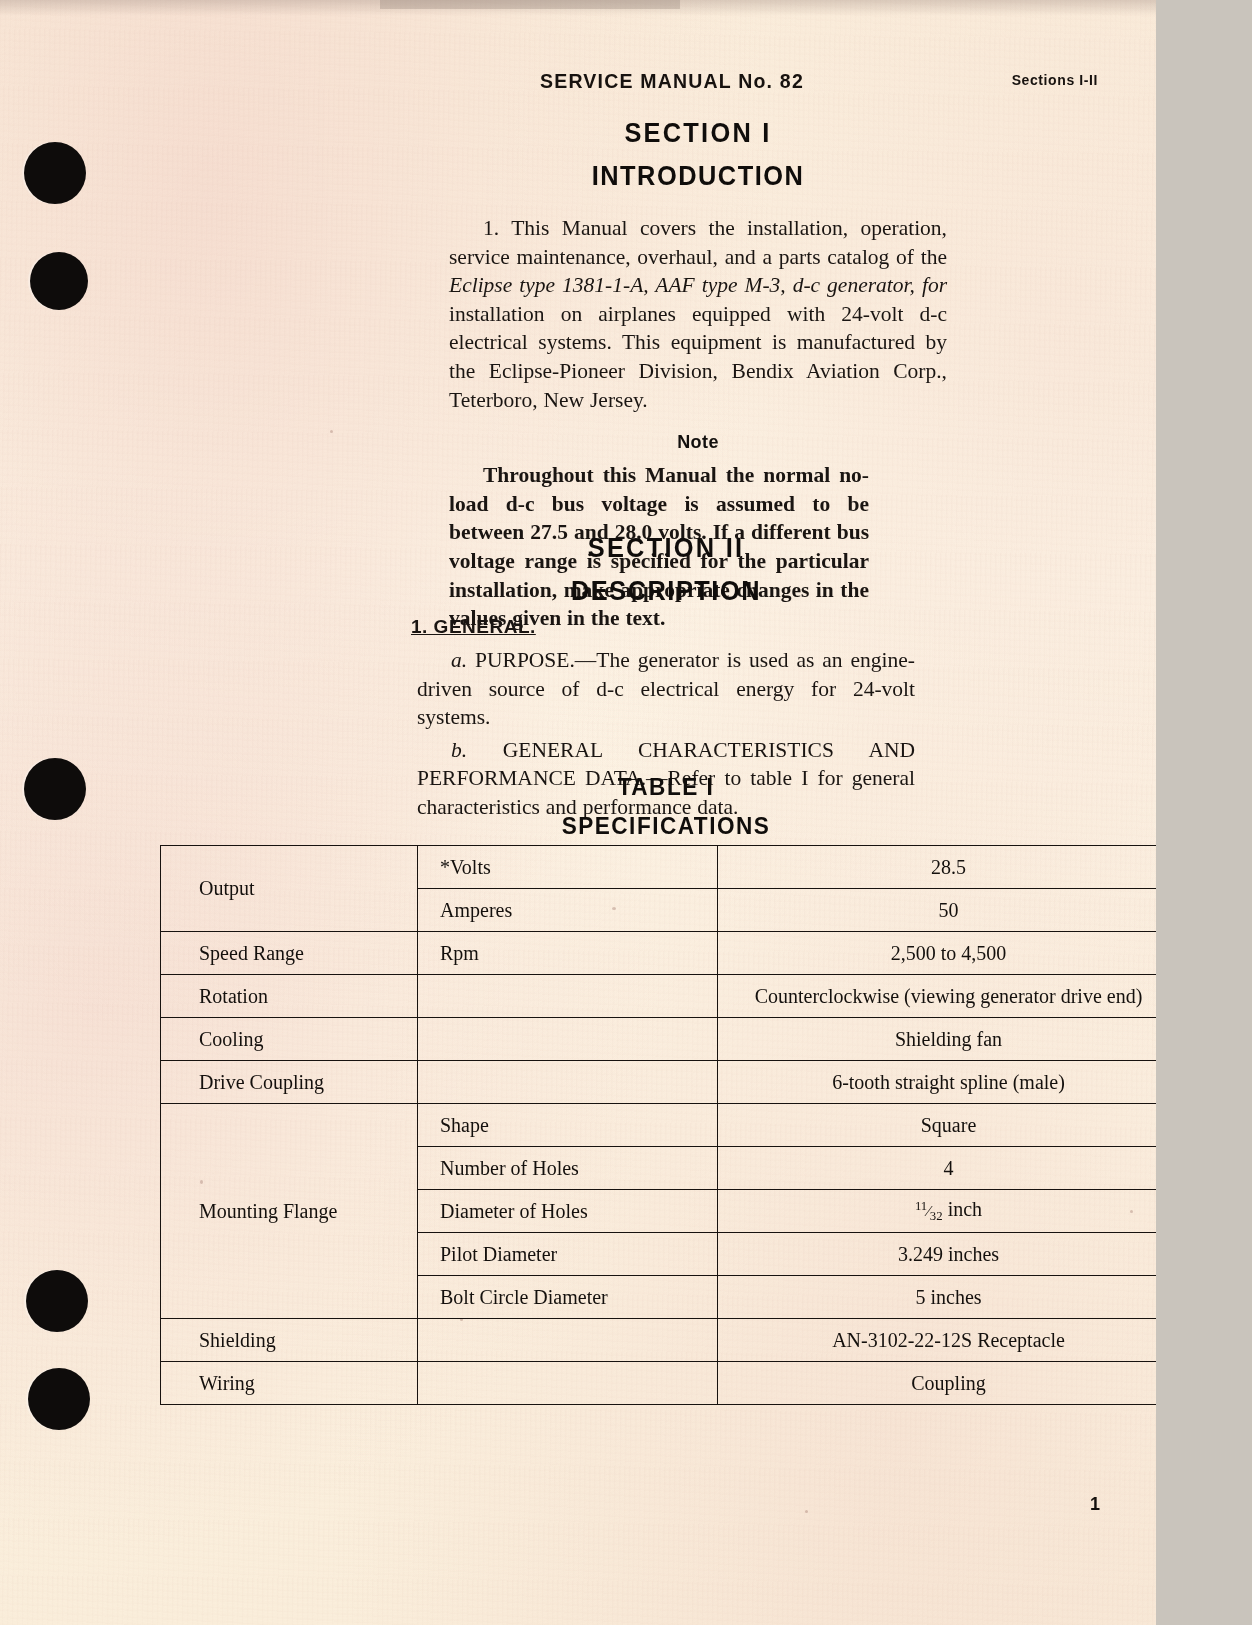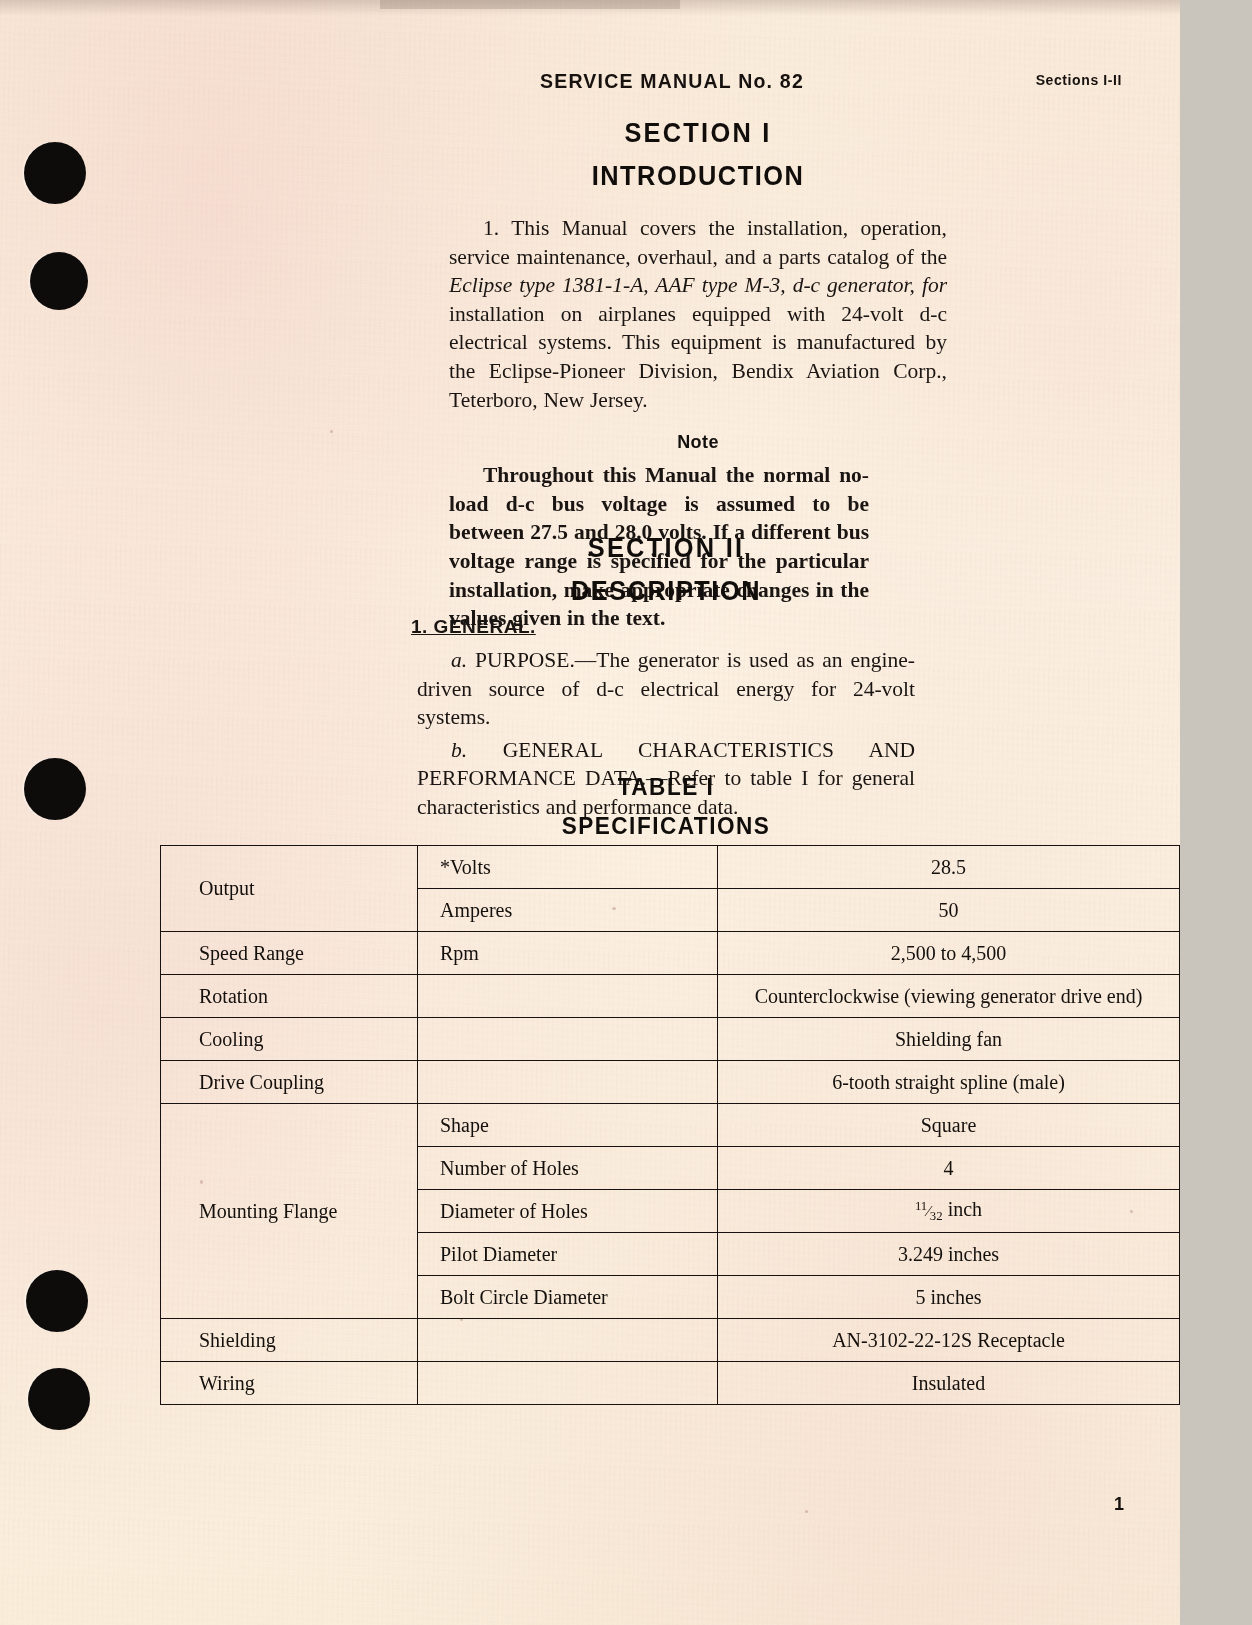--- a/index.html
+++ b/index.html
@@ -14,21 +14,20 @@
     background: #fdf3e2;
     background-image:
       radial-gradient(ellipse at 18% 12%, rgba(241,206,196,0.55) 0%, rgba(241,206,196,0) 42%),
       radial-gradient(ellipse at 8% 62%, rgba(240,205,198,0.45) 0%, rgba(240,205,198,0) 38%),
       radial-gradient(ellipse at 92% 20%, rgba(243,213,202,0.35) 0%, rgba(243,213,202,0) 40%),
       radial-gradient(ellipse at 78% 88%, rgba(238,203,192,0.30) 0%, rgba(238,203,192,0) 45%),
       linear-gradient(180deg, #fbf0dd 0%, #fdf5e6 35%, #fcf2e1 70%, #faeedb 100%);
     overflow: hidden;
     font-family: "Liberation Serif", serif;
     color: #1a1512;
-    padding-left: 24px;
   }
   .grain {
     position: absolute;
     inset: 0;
     pointer-events: none;
     opacity: 0.30;
     background-image:
       repeating-linear-gradient(91deg, rgba(198,150,138,0.16) 0px, rgba(198,150,138,0) 2px, rgba(198,150,138,0) 5px),
       repeating-linear-gradient(3deg, rgba(205,160,145,0.10) 0px, rgba(205,160,145,0) 3px, rgba(205,160,145,0) 7px),
       repeating-radial-gradient(circle at 30% 40%, rgba(190,140,130,0.05) 0px, rgba(190,140,130,0) 3px);
@@ -294,21 +293,21 @@
           <td class="c-val">5 inches</td>
         </tr>
         <tr>
           <td class="c-lab">Shielding</td>
           <td class="c-sub"></td>
           <td class="c-val">AN-3102-22-12S Receptacle</td>
         </tr>
         <tr>
           <td class="c-lab">Wiring</td>
           <td class="c-sub"></td>
-          <td class="c-val">Insulated</td>
+          <td class="c-val">Coupling</td>
         </tr>
       </tbody>
     </table>
   </div>
 
   <div class="pageno">1</div>
 
 </div>
 
 </body></html>

